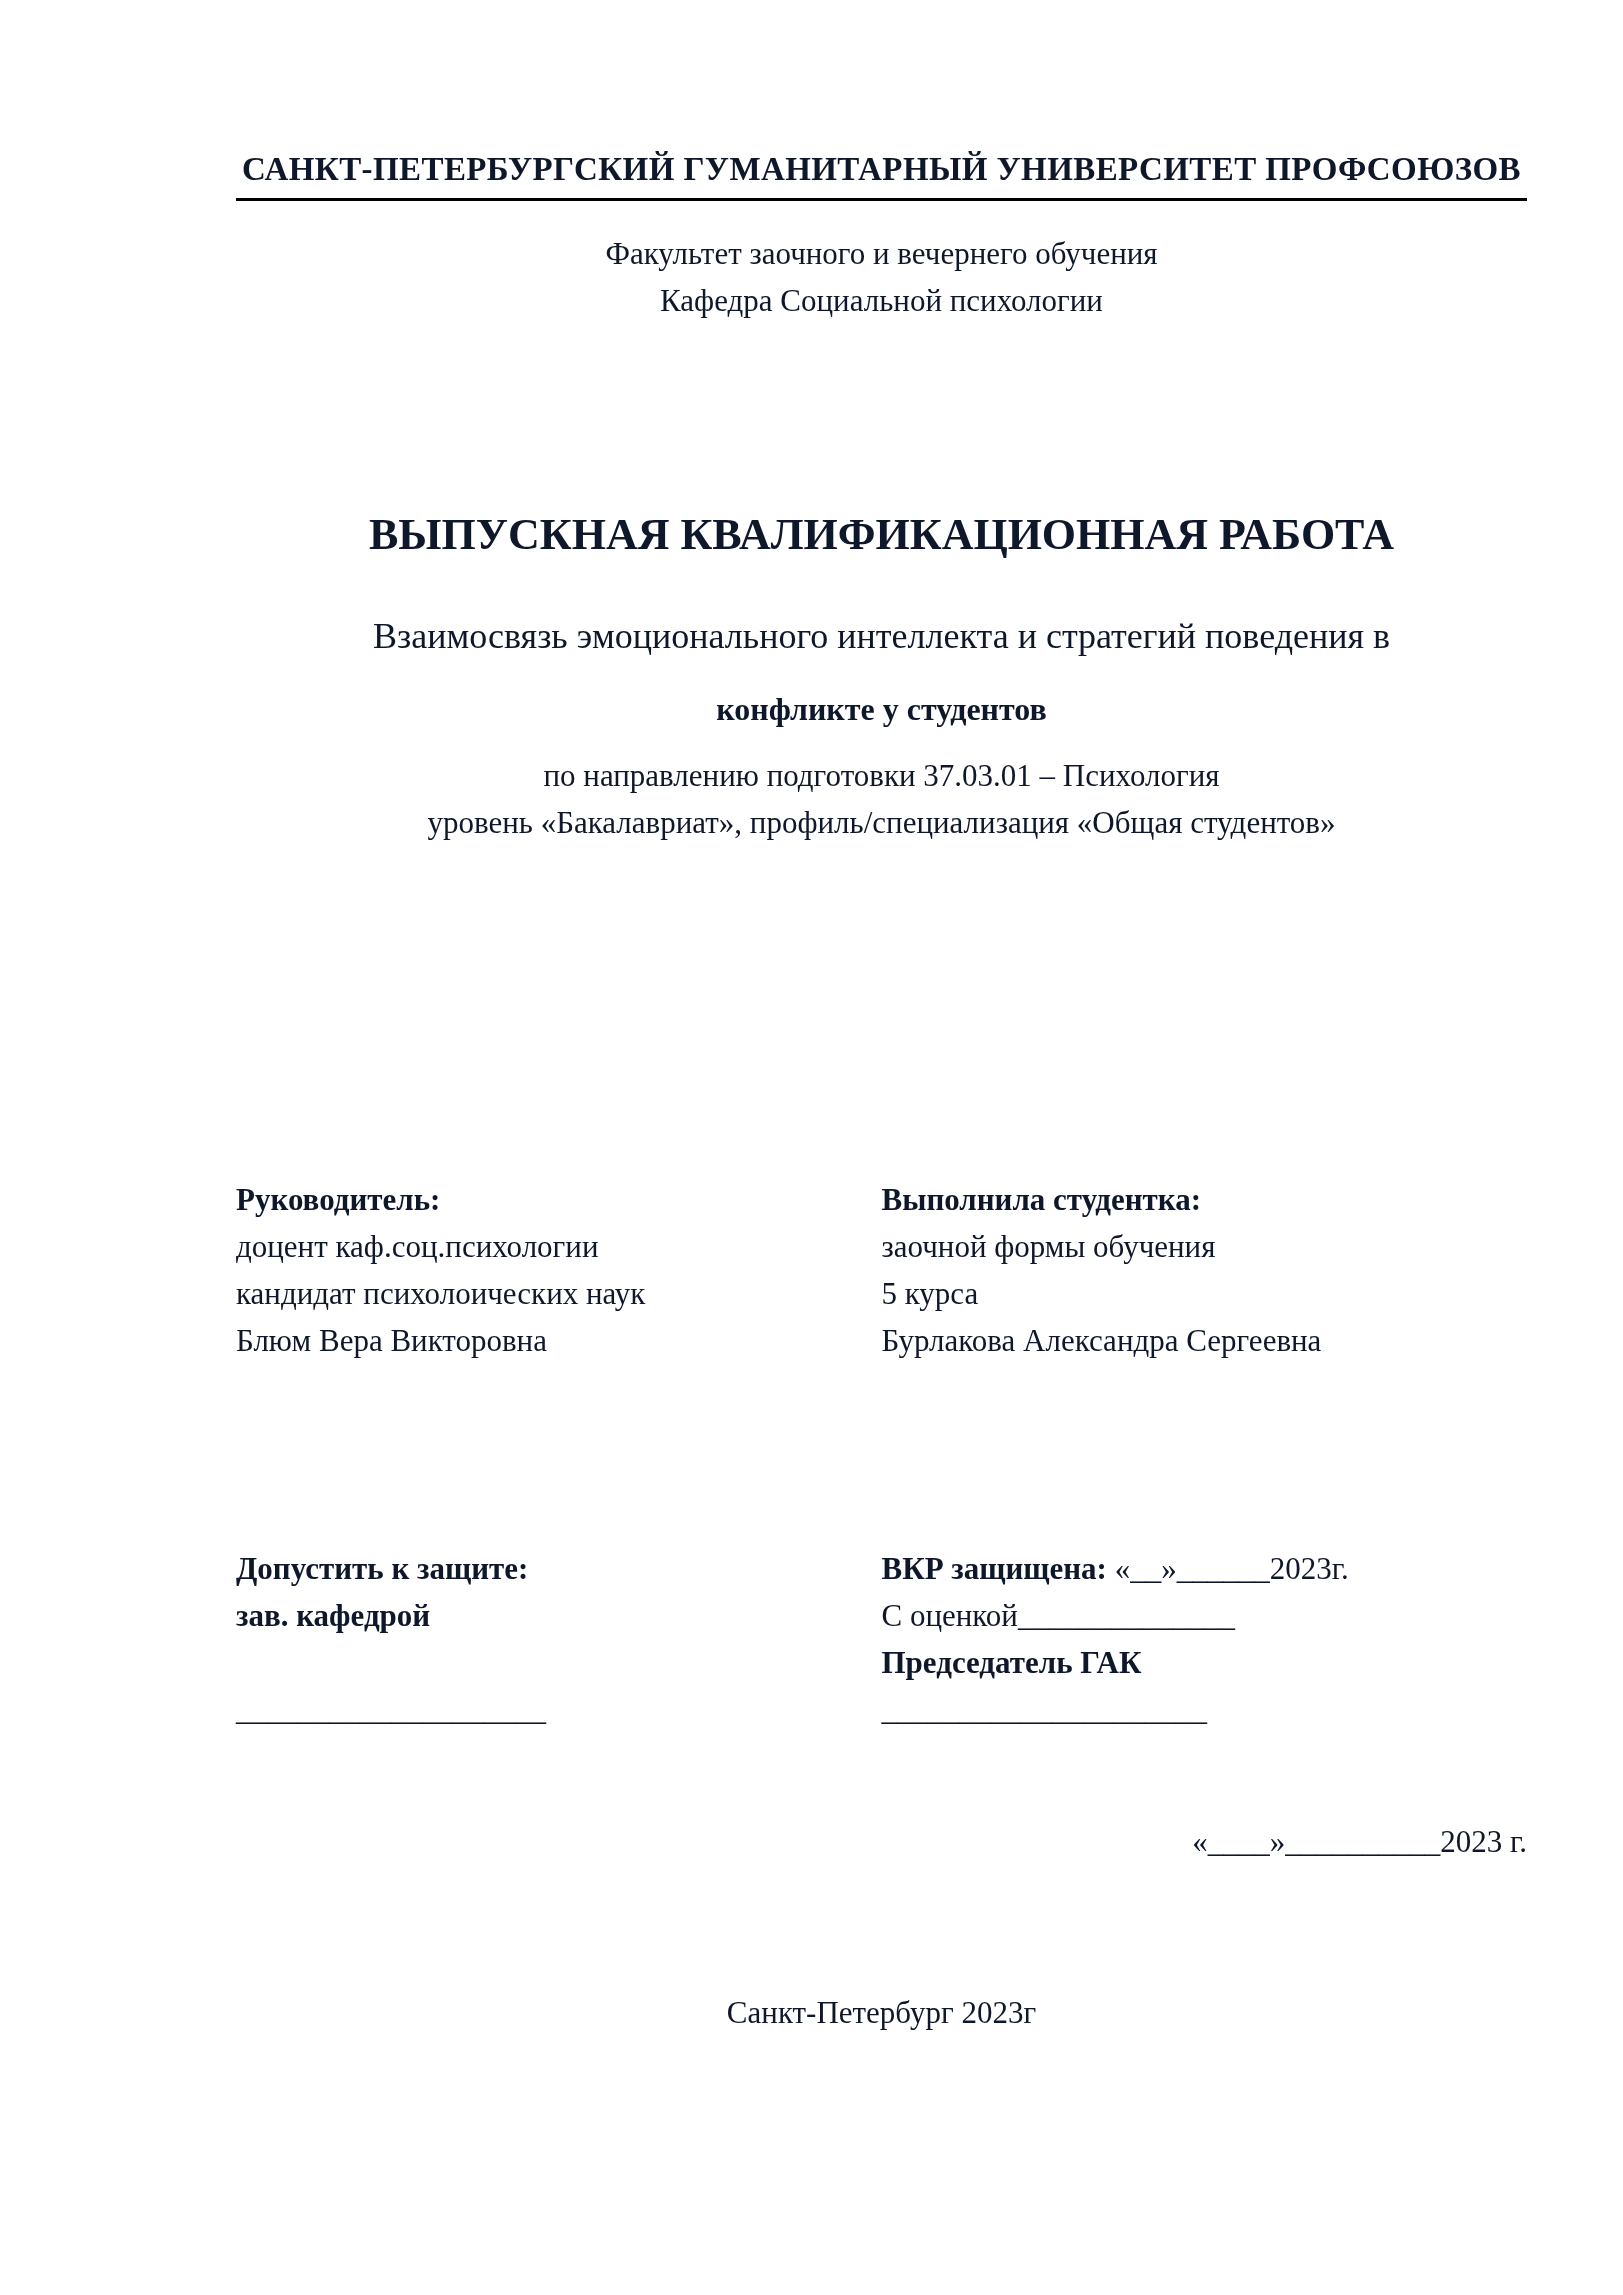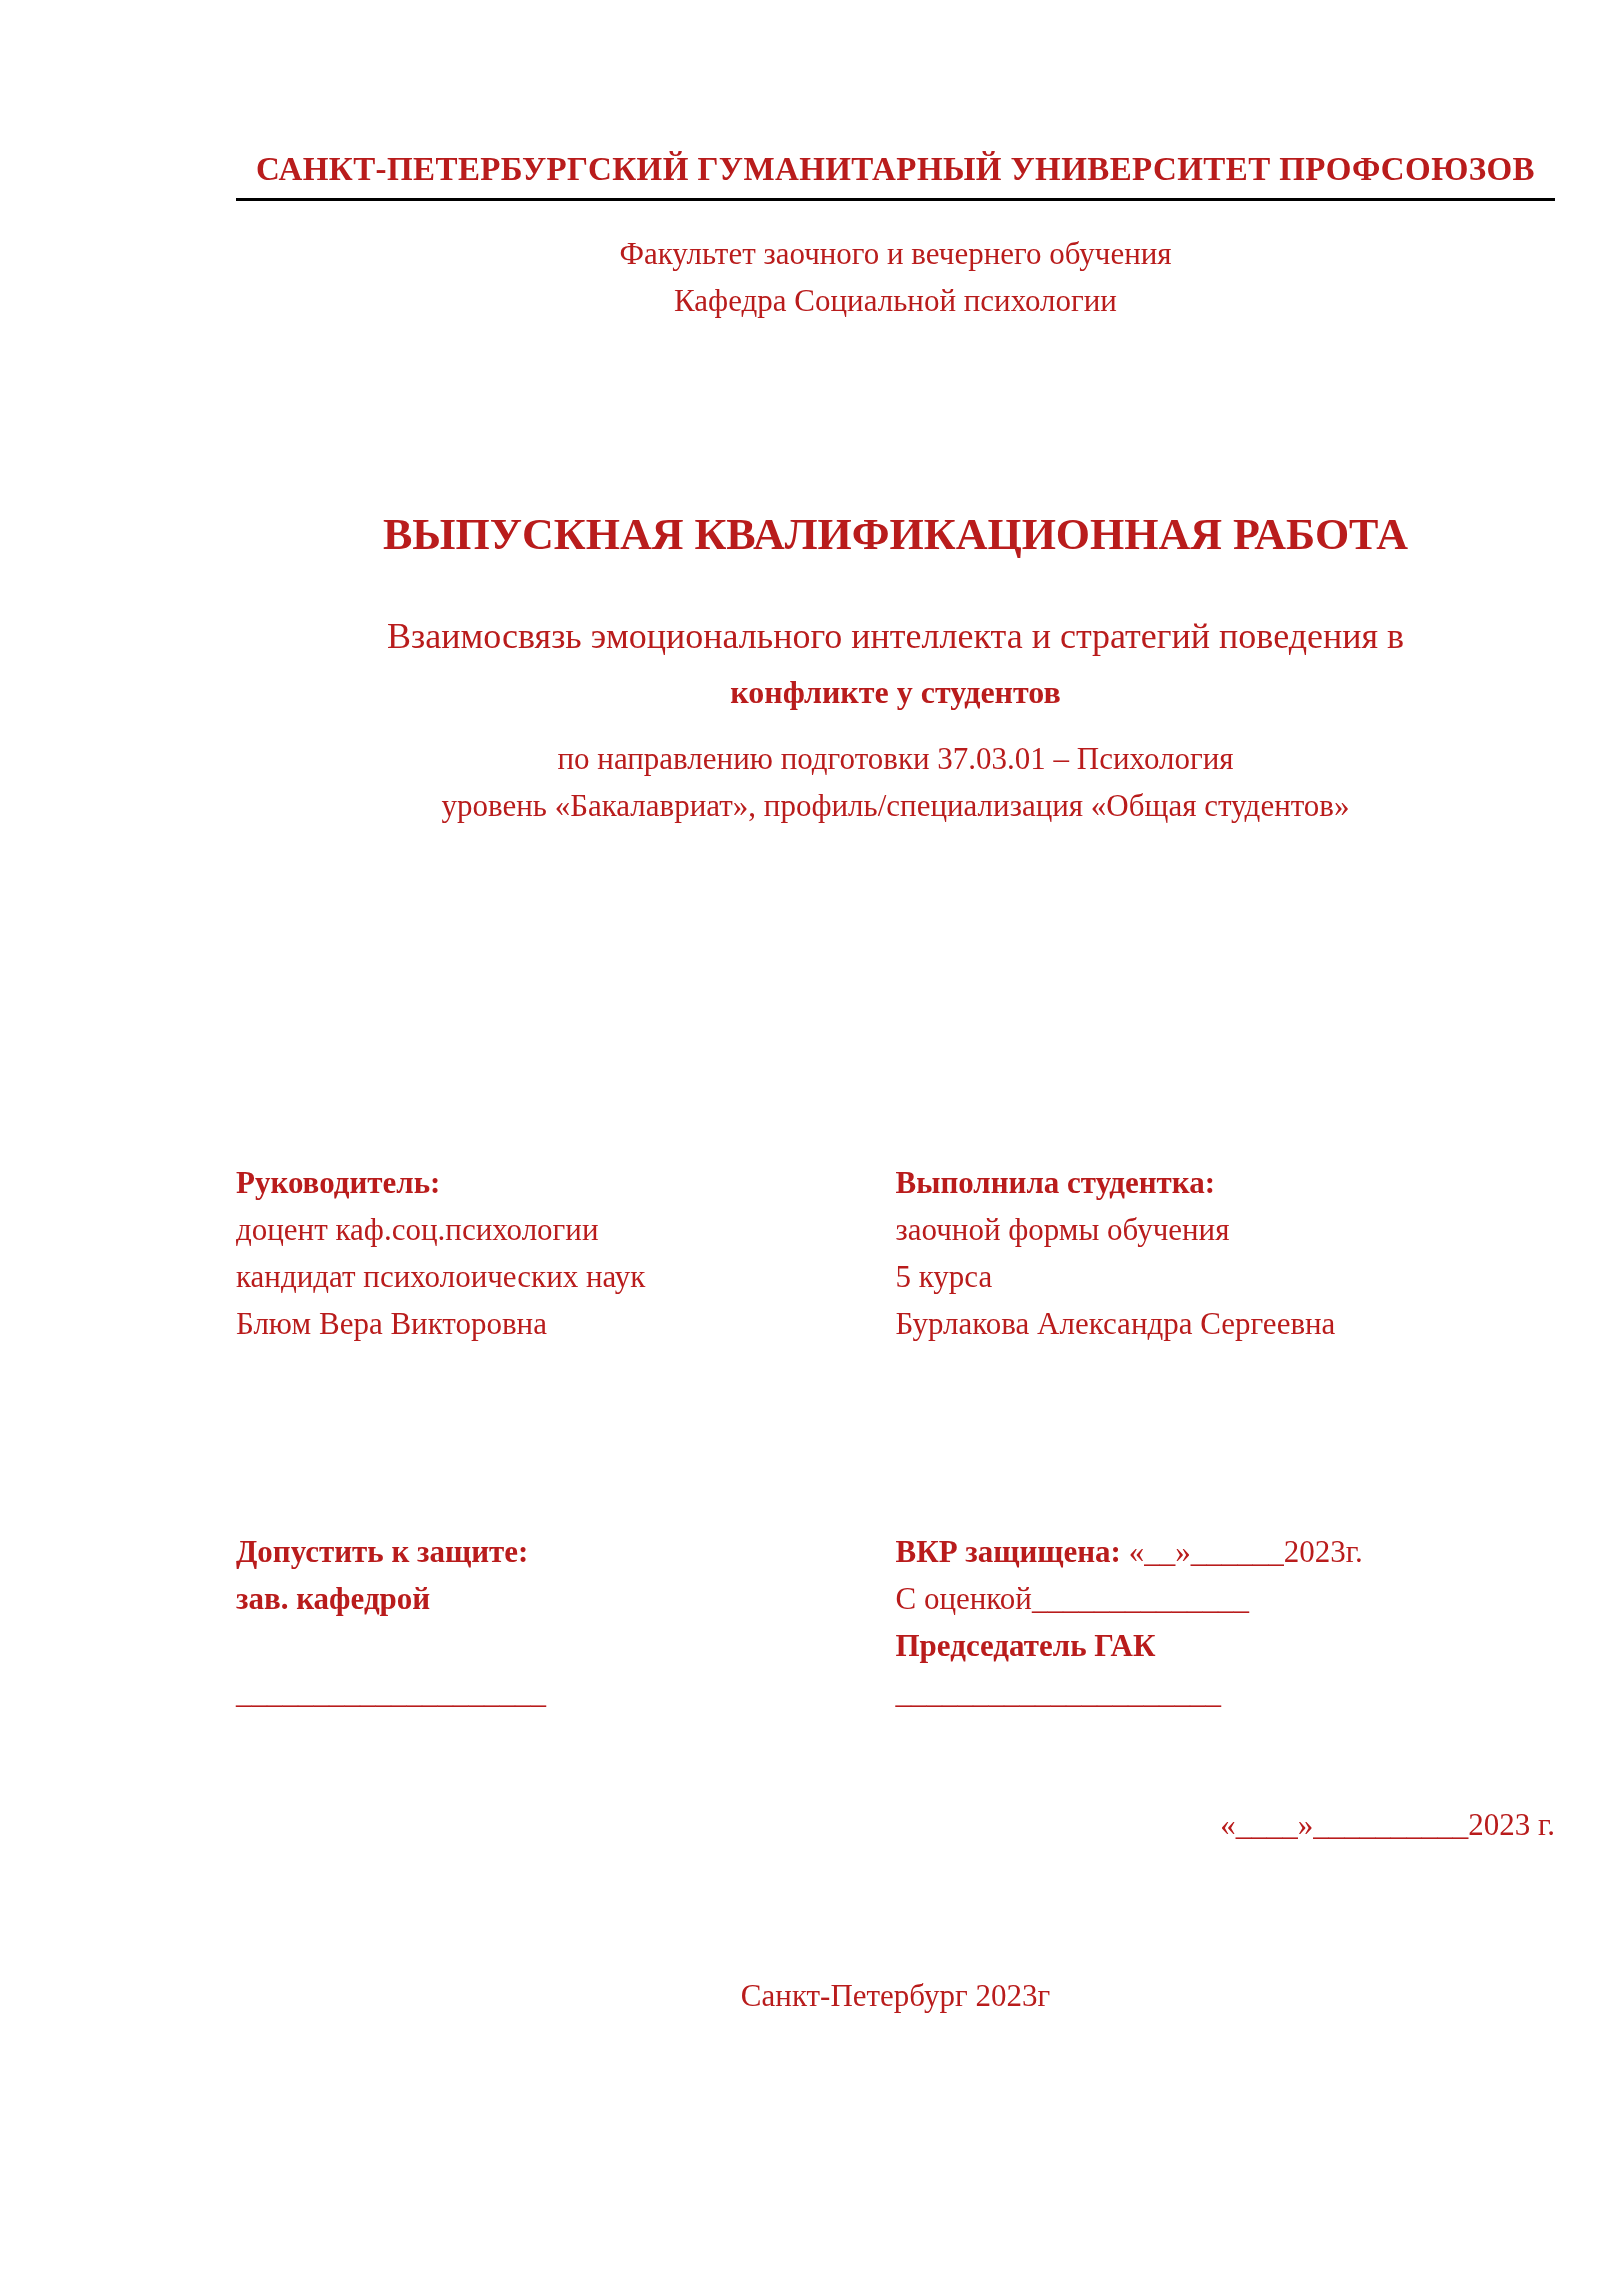--- a/index.html
+++ b/index.html
@@ -5,26 +5,26 @@
   html, body {
     margin: 0;
     padding: 0;
     background: #ffffff;
   }
   .page {
     position: relative;
     width: 1623px;
     height: 2295px;
     background: #ffffff;
-    color: #b91c1c;
+    color: #0f172a;
     font-family: "Liberation Serif", "DejaVu Serif", serif;
     font-size: 31px;
     line-height: 1.5;
     box-sizing: border-box;
-    padding: 145px 68px 0 236px;
+    padding: 145px 96px 0 236px;
     overflow: hidden;
   }
   .center { text-align: center; }
   .bold { font-weight: bold; }
 
   .university-header {
     font-size: 33px;
     font-weight: bold;
     text-align: center;
     border-bottom: 3.9px solid #000000;
@@ -40,21 +40,21 @@
     text-align: center;
     font-size: 44px;
   }
   .main-title-line1 {
     margin-top: 41px;
     font-weight: normal;
     text-align: center;
     font-size: 36px;
   }
   .main-title-line2 {
-    margin-top: 5px;
+    margin-top: 22px;
     font-weight: bold;
     text-align: center;
     font-size: 32px;
   }
   .program-line {
     margin-top: 20.4px;
     text-align: center;
   }
   .level-line {
     text-align: center;

